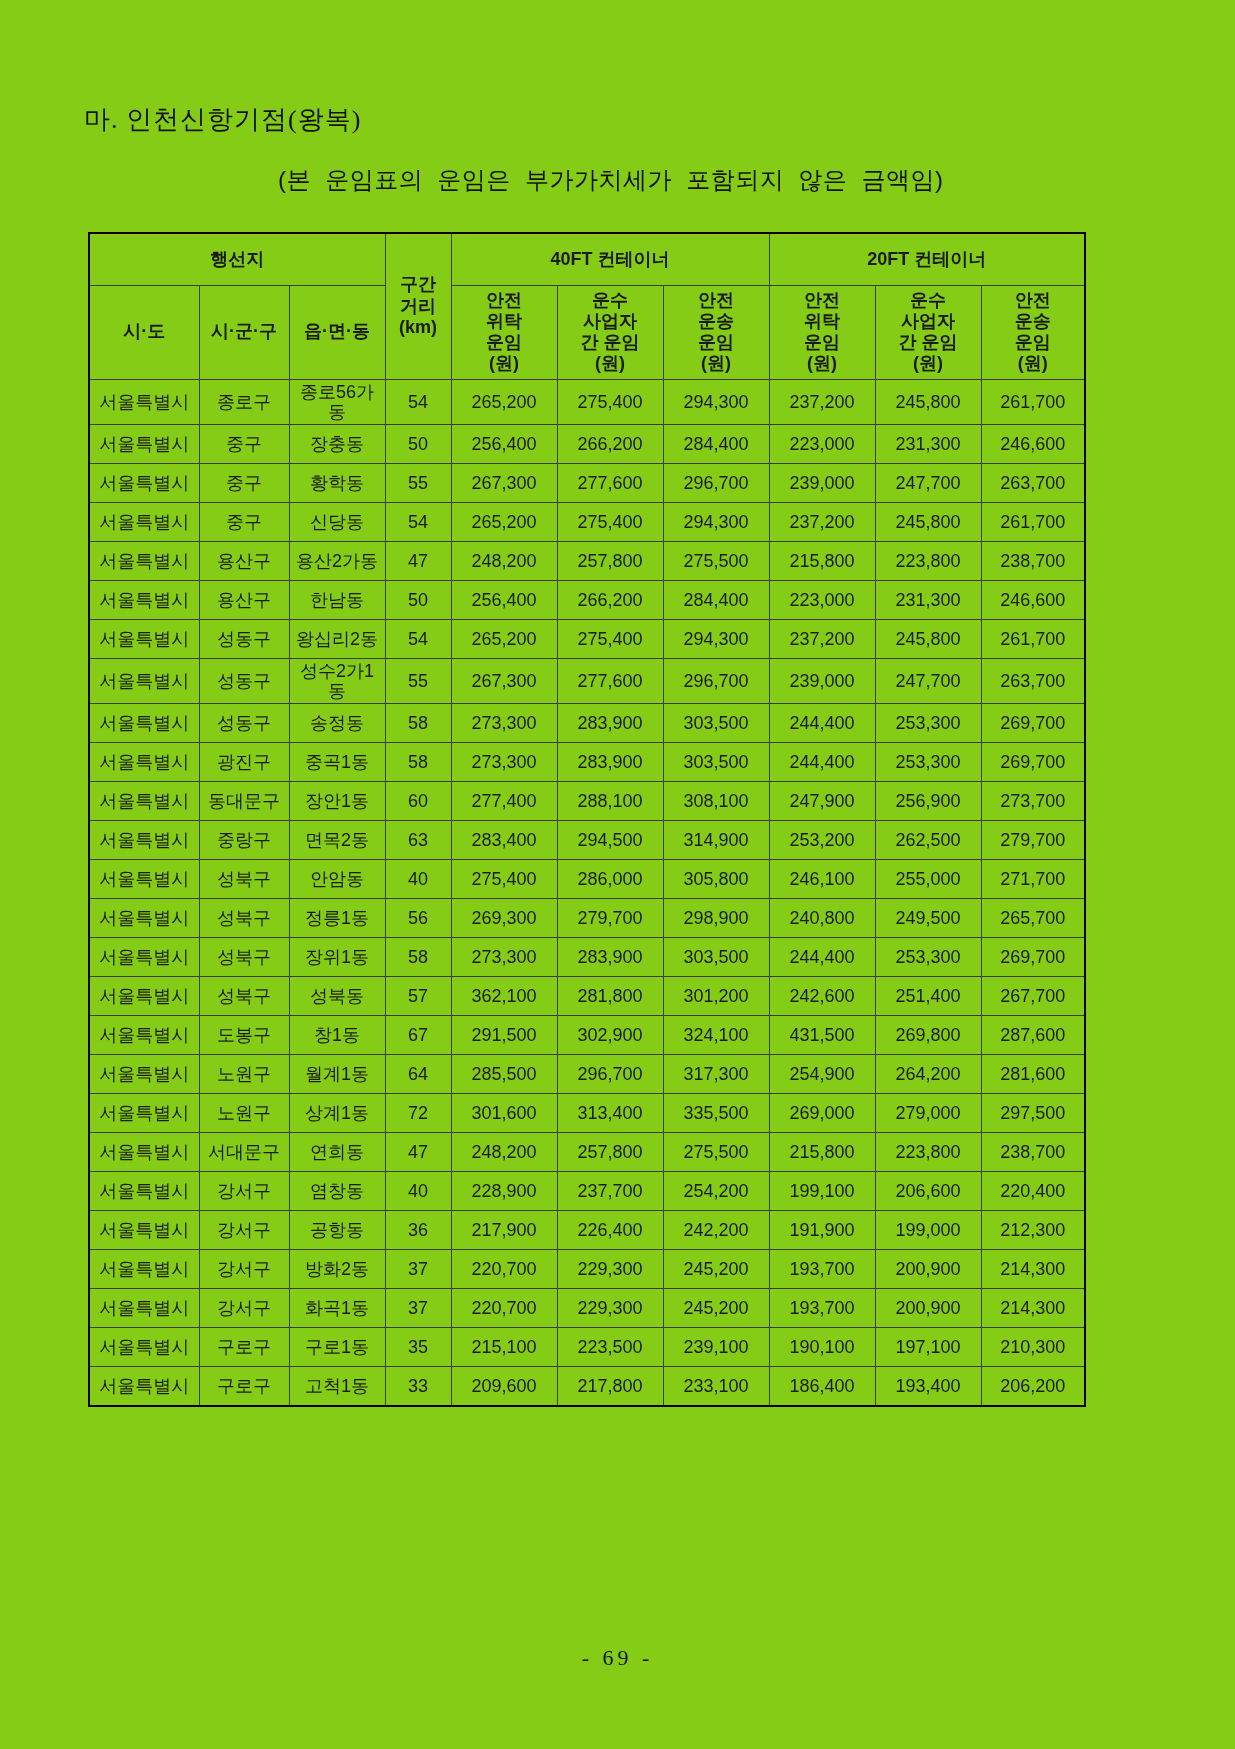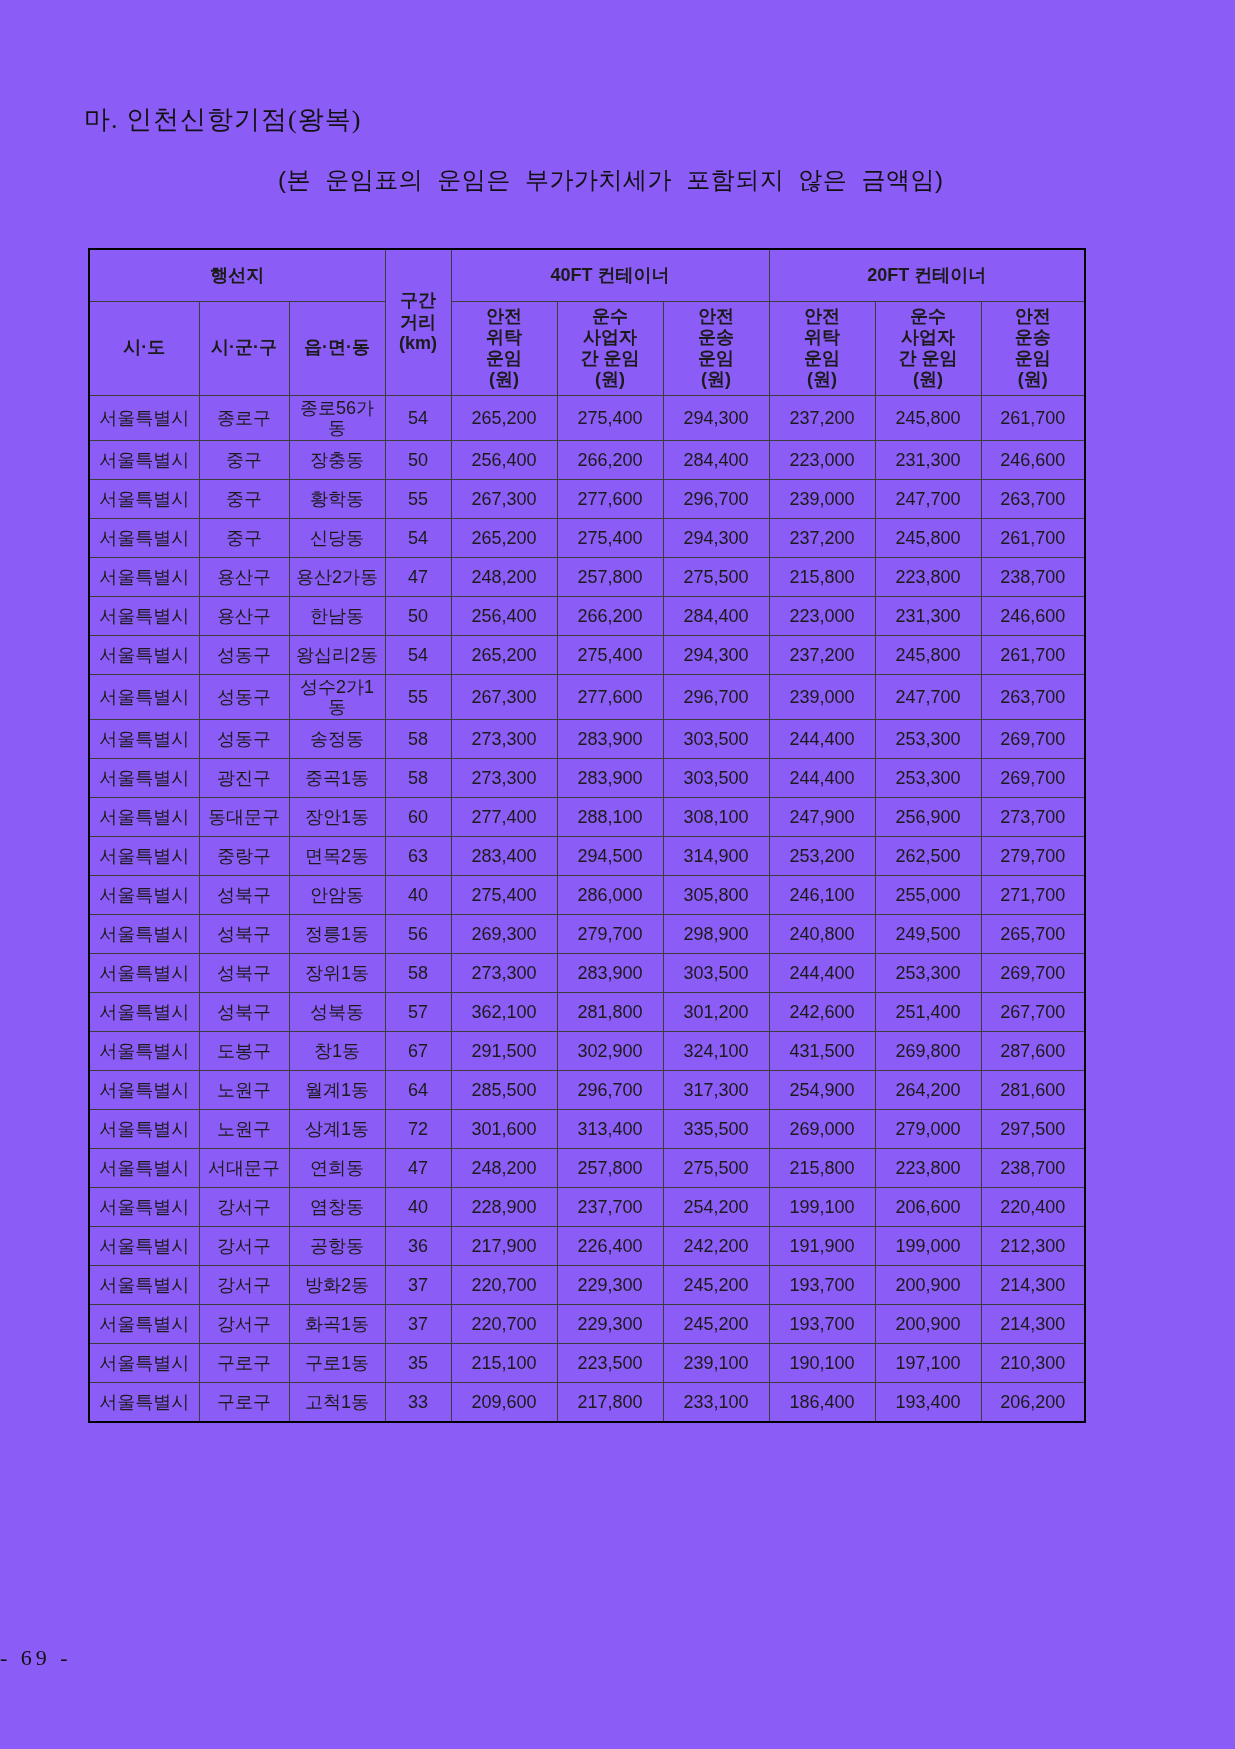--- a/index.html
+++ b/index.html
@@ -6,21 +6,21 @@
   html, body { background: #ffffff; }
   body {
     width: 1235px; height: 1749px;
     font-family: "Liberation Sans", sans-serif;
     color: #1b1b1b;
     position: relative;
   }
   .page {
     position: relative;
     width: 1235px; height: 1749px;
-    background: #8b5cf6;
+    background: #84cc16;
     overflow: hidden;
   }
   .title {
     position: absolute;
     left: 84px; top: 102px;
     font-family: "Liberation Serif", serif;
     font-size: 26px;
     letter-spacing: 1px;
     color: #111;
     white-space: nowrap;
@@ -30,21 +30,21 @@
     left: 278px; top: 164px;
     font-family: Liberation Sans, sans-serif;
     font-size: 24px;
     word-spacing: 7px;
     letter-spacing: 0.5px;
     color: #111;
     white-space: nowrap;
   }
   table.fare {
     position: absolute;
-    left: 88px; top: 248px;
+    left: 88px; top: 232px;
     width: 996px;
     border-collapse: collapse;
     table-layout: fixed;
     border: 2px solid #000;
     font-family: "Liberation Sans", sans-serif;
   }
   table.fare th, table.fare td {
     border: 1px solid #3c3c3c;
     text-align: center;
     vertical-align: middle;
@@ -63,21 +63,21 @@
   table.fare td {
     font-size: 18px;
     line-height: 1.12;
     height: 39px;
     padding: 2px 4px;
   }
   .footer {
     position: absolute;
     left: 0; top: 1645px;
     width: 1235px;
-    text-align: left;
+    text-align: center;
     font-family: "Liberation Serif", serif;
     font-size: 22px;
     letter-spacing: 4px;
     color: #111;
   }
 </style>
 </head>
 <body>
 
 <div class="page">

